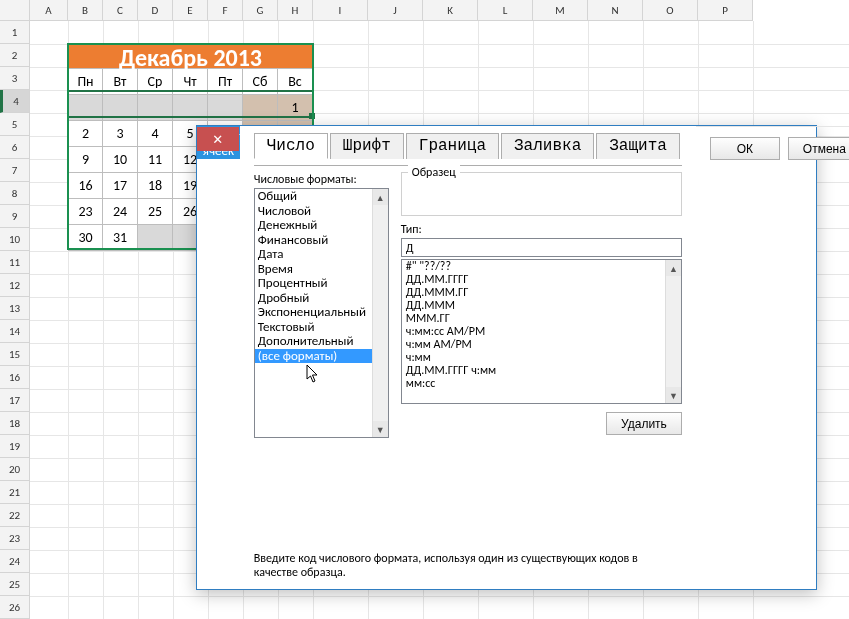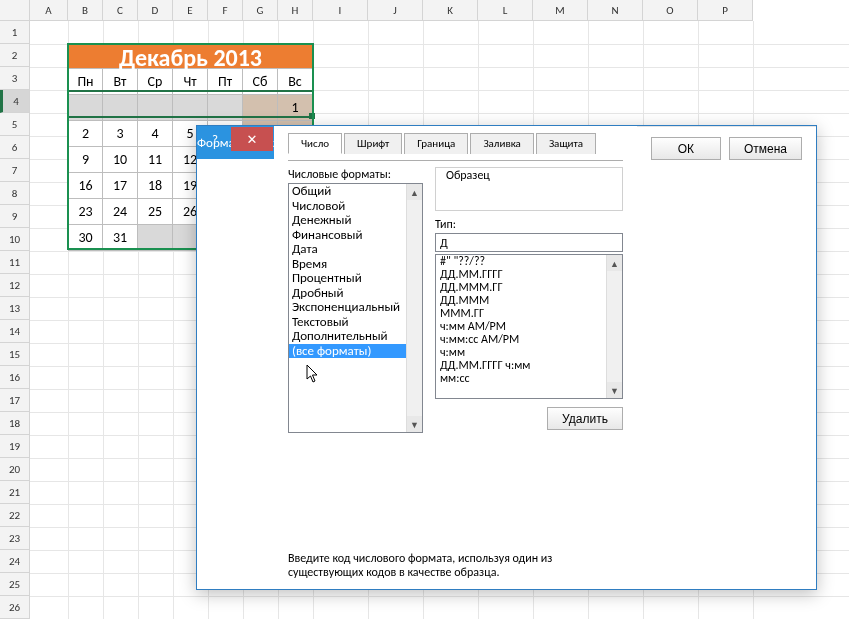--- a/index.html
+++ b/index.html
@@ -163,25 +163,26 @@
   .tabs {
     display: flex;
     gap: 0;
     margin-bottom: 8px;
   }
   .tab {
     padding: 3px 12px;
     border: 1px solid #adadad;
     border-bottom: none;
     background: #f0f0f0;
-    font-size: 11px;
+    font-size: 16px;
     margin-right: 2px;
     cursor: pointer;
     position: relative;
     top: 1px;
+    font-family: Liberation Mono, monospace;
   }
   .tab.active {
     background: #fff;
     border-bottom: 1px solid #fff;
     z-index: 2;
   }
   .tabline {
     border-bottom: 1px solid #adadad;
     margin-top: -1px;
   }
@@ -240,21 +241,20 @@
     margin-bottom: 6px;
     position: relative;
     height: 44px;
   }
   .sample-group .glabel {
     position: absolute;
     top: -8px; left: 6px;
     background: #fff;
     padding: 0 4px;
     font-size: 12px;
-    margin-top: 8px;
   }
   .type-input {
     width: 100%;
     border: 1px solid #828790;
     height: 19px;
     padding: 1px 4px;
     font-size: 12px;
     font-family: inherit;
   }
   .typelist {
@@ -530,22 +530,22 @@
         </div>
         <div class="lbl">Тип:</div>
         <input class="type-input" value="Д" style="">
         <div class="typelist">
           <div id="type-items">
               <div class="type-item">#" "??/??</div>
               <div class="type-item">ДД.ММ.ГГГГ</div>
               <div class="type-item">ДД.МММ.ГГ</div>
               <div class="type-item">ДД.МММ</div>
               <div class="type-item">МММ.ГГ</div>
+              <div class="type-item">ч:мм:сс AM/PM</div>
               <div class="type-item">ч:мм AM/PM</div>
-              <div class="type-item">ч:мм:сс AM/PM</div>
               <div class="type-item">ч:мм</div>
               <div class="type-item">ДД.ММ.ГГГГ ч:мм</div>
               <div class="type-item">мм:сс</div>
             </div>
           <div class="scroll">
             <div class="sbtn">▲</div>
             <div class="sbtn dn">▼</div>
           </div>
         </div>
         <div class="del-row">

